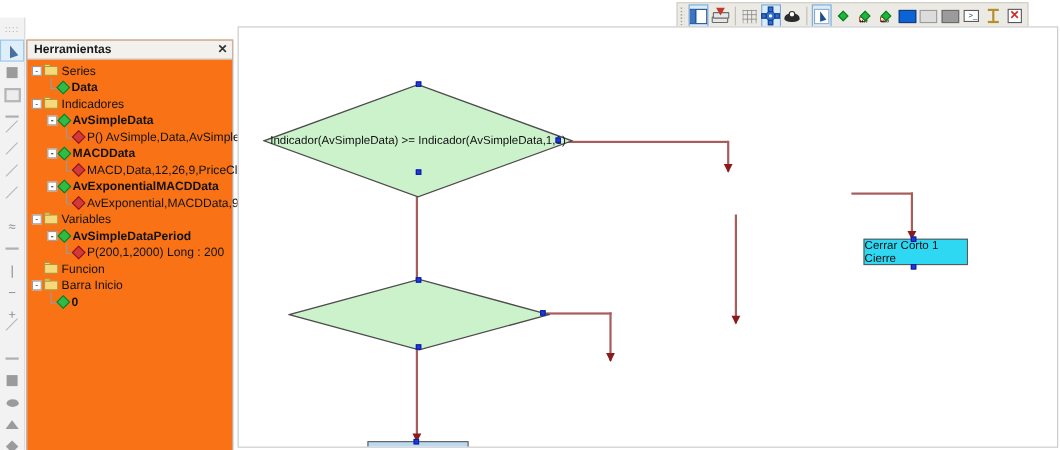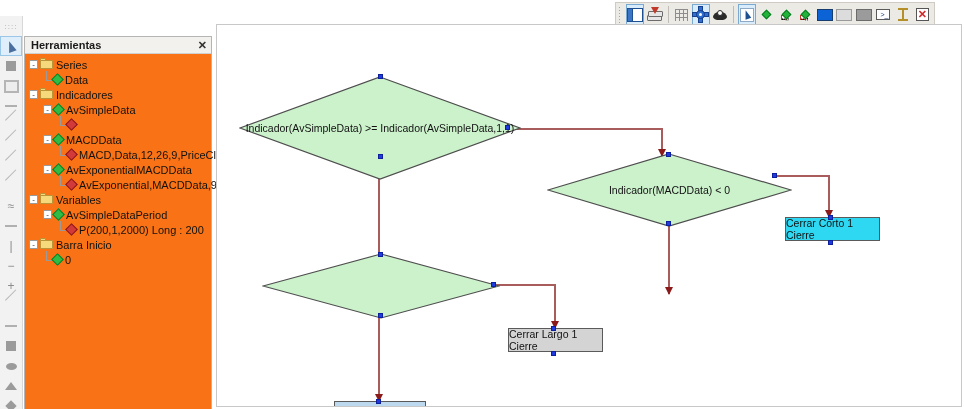--- a/index.html
+++ b/index.html
@@ -86,21 +86,21 @@
   .elbow{width:10px;height:12px;position:relative;flex:0 0 auto;}
   .elbow:before{content:"";position:absolute;left:3px;top:-3px;width:1px;height:9px;background:#9a9a9a;}
   .elbow:after{content:"";position:absolute;left:3px;top:6px;width:6px;height:1px;background:#9a9a9a;}
   .folder{width:13px;height:11px;margin-right:3px;position:relative;flex:0 0 auto;}
   .folder:before{content:"";position:absolute;left:0;top:1px;width:13px;height:9px;background:#f5d97a;border:1px solid #b9953a;box-sizing:border-box;border-radius:0 1px 1px 1px;}
   .folder:after{content:"";position:absolute;left:0;top:-1px;width:6px;height:3px;background:#f5d97a;border:1px solid #b9953a;box-sizing:border-box;border-radius:1px 1px 0 0;}
   .dmk{width:9px;height:9px;margin-right:3px;flex:0 0 auto;transform:rotate(45deg);box-sizing:border-box;}
   .dmk.g{background:#2fbb46;border:1px solid #0e7a23;}
   .dmk.r{background:#d23a3a;border:1px solid #8d1515;}
   .lbl{font-size:11px;color:#121212;}
-  .ind1{padding-left:0px;} .ind2{padding-left:14px;} .ind3{padding-left:28px;}
+  .ind1{padding-left:0px;} .ind2{padding-left:14px;font-weight:bold;} .ind3{padding-left:28px;}
 
   
   #canvas{position:absolute;left:216px;top:24px;right:2px;height:383px;background:#fff;border:1px solid #c8c8c8;
       box-sizing:border-box;overflow:hidden;}
   .rectnode{position:absolute;border:1px solid #6b6b6b;display:flex;align-items:center;justify-content:flex-end;
       font-size:10.5px;color:#111;box-sizing:border-box;}
   .diamond{position:absolute;}
   .diamond svg{position:absolute;left:0;top:0;}
   .diamond .dtxt{position:absolute;left:0;right:0;top:50%;transform:translateY(-50%);
       text-align:center;font-size:10.5px;color:#111;white-space:nowrap;}
@@ -271,20 +271,21 @@
         <span class="lbl">Indicadores</span>
       </div>
       <div class="node ind2">
         <span class="exp">-</span>
         <span class="dmk g"></span>
         <span class="lbl">AvSimpleData</span>
       </div>
       <div class="node ind3">
         <span class="elbow"></span>
         <span class="dmk r"></span>
+        <span class="lbl">P() AvSimple,Data,AvSimple</span>
       </div>
       <div class="node ind2">
         <span class="exp">-</span>
         <span class="dmk g"></span>
         <span class="lbl">MACDData</span>
       </div>
       <div class="node ind3">
         <span class="elbow"></span>
         <span class="dmk r"></span>
         <span class="lbl">MACD,Data,12,26,9,PriceClo</span>
@@ -306,20 +307,25 @@
       </div>
       <div class="node ind2">
         <span class="exp">-</span>
         <span class="dmk g"></span>
         <span class="lbl">AvSimpleDataPeriod</span>
       </div>
       <div class="node ind3">
         <span class="elbow"></span>
         <span class="dmk r"></span>
         <span class="lbl">P(200,1,2000) Long : 200</span>
+      </div>
+      <div class="node ind1">
+        <span class="nogl"></span>
+        <span class="folder"></span>
+        <span class="lbl">Funcion</span>
       </div>
       <div class="node ind1">
         <span class="exp">-</span>
         <span class="folder"></span>
         <span class="lbl">Barra Inicio</span>
       </div>
       <div class="node ind2">
         <span class="elbow"></span>
         <span class="dmk g"></span>
         <span class="lbl">0</span>
@@ -353,51 +359,37 @@
   <div class="diamond" style="left:22px;top:51px;width:282px;height:104px;">
     <svg width="282" height="104" viewBox="0 0 282 104">
       <polygon points="141,1 281,52 141,103 1,52" fill="#ccf2cc" stroke="#4d4d4d" stroke-width="1.2"></polygon>
     </svg>
     <div class="dtxt">Indicador(AvSimpleData) &gt;= Indicador(AvSimpleData,1,1)</div>
     <span class="hnd" style="left:139px;top:-2px;"></span>
     <span class="hnd" style="left:139px;top:78px;"></span>
     <span class="hnd" style="left:266px;top:49px;"></span>
   </div>
 
-  <div class="diamond" style="left:330px;top:128px;width:245px;height:74px;">
-    <svg width="245" height="74" viewBox="0 0 245 74">
-      <polygon points="122,1 244,37 122,73 1,37" fill="#ccf2cc" stroke="#4d4d4d" stroke-width="1.2"></polygon>
-    </svg>
-    <div class="dtxt">Indicador(MACDData) &lt; 0</div>
-    <span class="hnd" style="left:119px;top:-1px;"></span>
-    <span class="hnd" style="left:119px;top:68px;"></span>
-    <span class="hnd" style="left:225px;top:20px;"></span>
-  </div>
 
   <div class="diamond" style="left:45px;top:228px;width:238px;height:66px;">
     <svg width="238" height="66" viewBox="0 0 238 66">
       <polygon points="119,1 237,33 119,65 1,33" fill="#ccf2cc" stroke="#4d4d4d" stroke-width="1.2"></polygon>
     </svg>
     <span class="hnd" style="left:116px;top:-1px;"></span>
     <span class="hnd" style="left:116px;top:60px;"></span>
     <span class="hnd" style="left:229px;top:29px;"></span>
   </div>
 
   <div class="rectnode" style="left:568px;top:192px;width:95px;height:24px;background:#2fd8f2;border-color:#5a5a5a;">
     <span>Cerrar Corto 1 Cierre</span>
     <span class="hnd" style="left:42px;top:-3px;"></span>
     <span class="hnd" style="left:42px;top:22px;"></span>
   </div>
 
 
-  <div class="rectnode" style="left:291px;top:303px;width:95px;height:24px;background:#d4d4d4;border-color:#5a5a5a;">
-    <span>Cerrar Largo 1 Cierre</span>
-    <span class="hnd" style="left:42px;top:-3px;"></span>
-    <span class="hnd" style="left:42px;top:22px;"></span>
-  </div>
 
   <div class="rectnode" style="left:117px;top:376px;width:92px;height:24px;background:#bcd9ef;border-color:#5a5a5a;">
 
     <span class="hnd" style="left:41px;top:-3px;"></span>
 
   </div>
 
 </div>
 
 </body></html>

